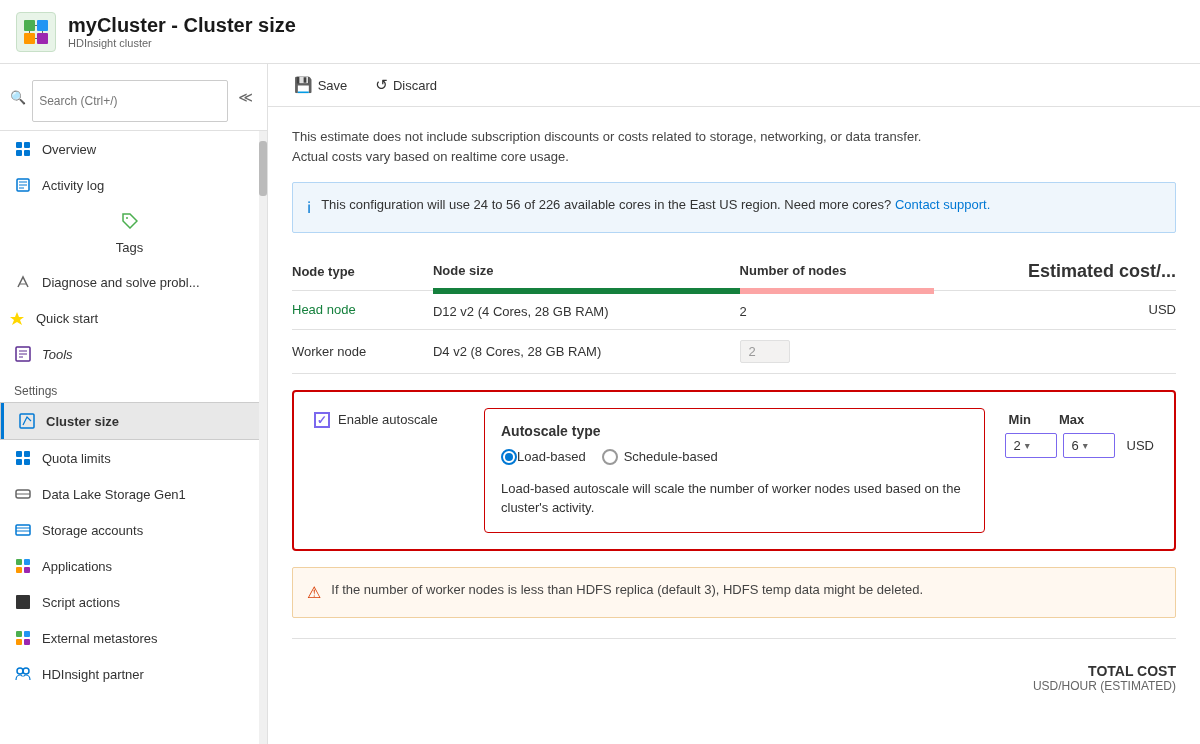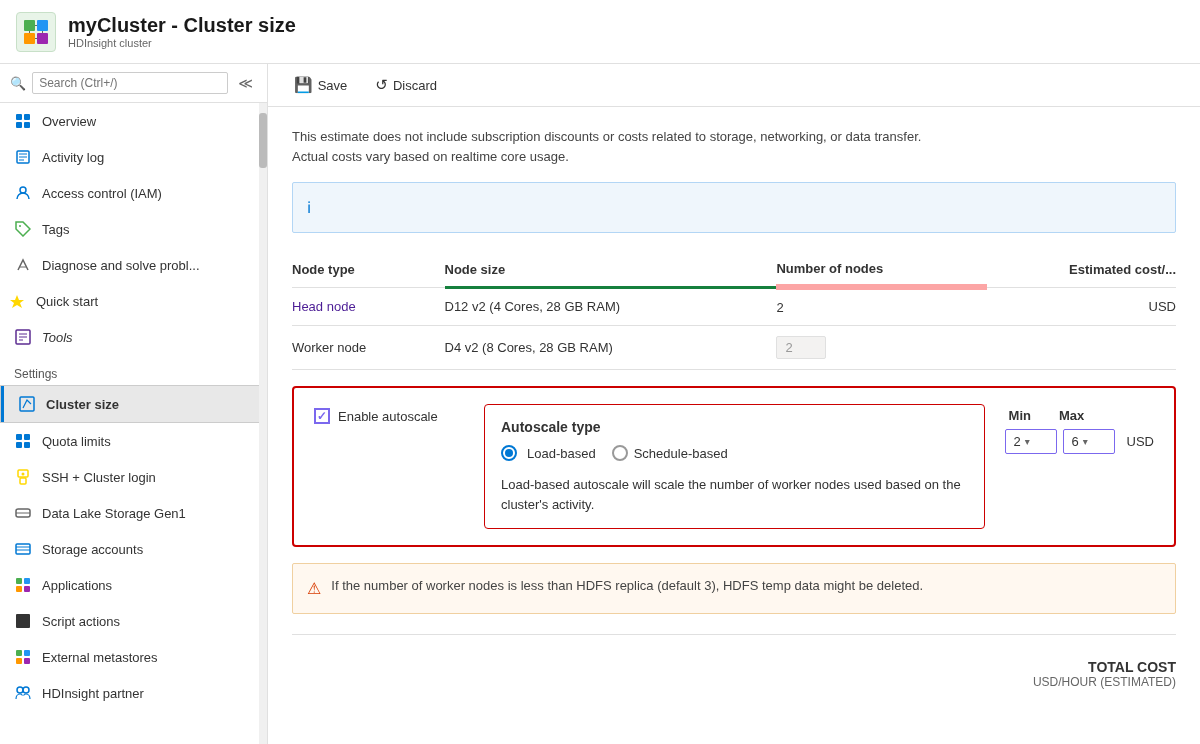--- a/index.html
+++ b/index.html
@@ -28,21 +28,21 @@
     <div style="font-size:20px;font-weight:600;color:#1a1a1a;">myCluster - Cluster size</div>
     <div style="font-size:11px;color:#666;">HDInsight cluster</div>
   </div>
 </div>
 
 <div class="main-layout" style="display:flex;flex:1;overflow:hidden;">
 
   <div style="width:268px;background:#fff;border-right:1px solid #e0e0e0;display:flex;flex-direction:column;overflow:hidden;flex-shrink:0;">
     <div style="padding:8px 10px;border-bottom:1px solid #e0e0e0;display:flex;align-items:center;gap:6px;">
       <span style="color:#666;font-size:13px;">🔍</span>
-      <input style="flex: 1 1 0%; border: 1px solid rgb(204, 204, 204); border-radius: 2px; padding: 3px 6px; font-size: 12px; color: rgb(102, 102, 102); outline: none;" placeholder="Search (Ctrl+/)">
+      <input style="flex: 1 1 0%; border: 1px solid rgb(204, 204, 204); border-radius: 2px; padding: 13px 6px; font-size: 12px; color: rgb(102, 102, 102); outline: none; margin-top: 8px;" placeholder="Search (Ctrl+/)">
       <span style="color:#666;font-size:14px;cursor:pointer;padding:2px 4px;">≪</span>
     </div>
 
     <div style="position:relative;flex:1;overflow:hidden;display:flex;">
       <div style="flex:1;overflow-y:auto;padding-bottom:10px;">
         <div style="display:flex;align-items:center;gap:10px;padding:9px 14px;cursor:pointer;font-size:13px;color:#333;">
           <span style="width:18px;height:18px;display:flex;align-items:center;justify-content:center;">
             <svg width="16" height="16" viewBox="0 0 16 16">
                 <rect x="1" y="1" width="6" height="6" fill="#0078d4" rx="1"></rect>
                 <rect x="9" y="1" width="6" height="6" fill="#0078d4" rx="1"></rect>
@@ -56,30 +56,21 @@
           <span style="width:18px;height:18px;display:flex;align-items:center;justify-content:center;">
             <svg width="16" height="16" viewBox="0 0 16 16">
                 <rect x="2" y="2" width="12" height="12" fill="none" stroke="#0078d4" stroke-width="1.5" rx="1"></rect>
                 <line x1="4" y1="5" x2="12" y2="5" stroke="#0078d4" stroke-width="1"></line>
                 <line x1="4" y1="8" x2="12" y2="8" stroke="#0078d4" stroke-width="1"></line>
                 <line x1="4" y1="11" x2="9" y2="11" stroke="#0078d4" stroke-width="1"></line>
               </svg>
           </span>
           <span>Activity log</span>
         </div>
-        <div style="display:flex;align-items:center;gap:10px;padding:9px 14px;cursor:pointer;font-size:13px;color:#333;">
-          <span style="width:18px;height:18px;display:flex;align-items:center;justify-content:center;">
-            <svg width="16" height="16" viewBox="0 0 16 16">
-                <circle cx="8" cy="5" r="3" fill="none" stroke="#0078d4" stroke-width="1.5"></circle>
-                <path d="M2 14c0-3.3 2.7-6 6-6s6 2.7 6 6" fill="none" stroke="#0078d4" stroke-width="1.5"></path>
-              </svg>
-          </span>
-          <span>Access control (IAM)</span>
-        </div>
-        <div style="display:flex;align-items:center;gap:10px;padding:9px 14px;cursor:pointer;font-size:13px;color:#333;">
+        <div style="display:flex;align-items:center;gap:10px;padding:9px 14px;cursor:pointer;font-size:13px;color:#333;flex-direction:column;">
           <span style="width:18px;height:18px;display:flex;align-items:center;justify-content:center;">
             <svg width="16" height="16" viewBox="0 0 16 16">
                 <path d="M1 1h7l7 7-7 7-7-7z" fill="none" stroke="#4caf50" stroke-width="1.5"></path>
                 <circle cx="5" cy="5" r="1" fill="#4caf50"></circle>
               </svg>
           </span>
           <span>Tags</span>
         </div>
         <div style="display:flex;align-items:center;gap:10px;padding:9px 14px;cursor:pointer;font-size:13px;color:#333;">
           <span style="width:18px;height:18px;display:flex;align-items:center;justify-content:center;">
@@ -125,30 +116,20 @@
         <div style="display:flex;align-items:center;gap:10px;padding:9px 14px;cursor:pointer;font-size:13px;color:#333;">
           <span style="width:18px;height:18px;display:flex;align-items:center;justify-content:center;">
             <svg width="16" height="16" viewBox="0 0 16 16">
                 <rect x="1" y="1" width="6" height="6" fill="#0078d4" rx="1"></rect>
                 <rect x="9" y="1" width="6" height="6" fill="#0078d4" rx="1"></rect>
                 <rect x="1" y="9" width="6" height="6" fill="#0078d4" rx="1"></rect>
                 <rect x="9" y="9" width="6" height="6" fill="#0078d4" rx="1"></rect>
               </svg>
           </span>
           <span>Quota limits</span>
-        </div>
-        <div style="display:flex;align-items:center;gap:10px;padding:9px 14px;cursor:pointer;font-size:13px;color:#333;">
-          <span style="width:18px;height:18px;display:flex;align-items:center;justify-content:center;">
-            <svg width="16" height="16" viewBox="0 0 16 16">
-                <rect x="3" y="1" width="10" height="7" rx="1" fill="none" stroke="#ffd700" stroke-width="1.5"></rect>
-                <circle cx="8" cy="5" r="1.5" fill="#ffd700"></circle>
-                <rect x="5" y="9" width="6" height="6" rx="1" fill="none" stroke="#ffd700" stroke-width="1.5"></rect>
-              </svg>
-          </span>
-          <span>SSH + Cluster login</span>
         </div>
         <div style="display:flex;align-items:center;gap:10px;padding:9px 14px;cursor:pointer;font-size:13px;color:#333;">
           <span style="width:18px;height:18px;display:flex;align-items:center;justify-content:center;">
             <svg width="16" height="16" viewBox="0 0 16 16">
                 <rect x="1" y="4" width="14" height="8" rx="2" fill="none" stroke="#666" stroke-width="1.5"></rect>
                 <line x1="1" y1="8" x2="15" y2="8" stroke="#666" stroke-width="1"></line>
               </svg>
           </span>
           <span>Data Lake Storage Gen1</span>
         </div>
@@ -223,34 +204,39 @@
       </button>
     </div>
 
     <div style="flex:1;overflow-y:auto;padding:20px 24px;">
       <div style="font-size:13px;color:#444;margin-bottom:16px;line-height:1.5;">
         <span>This estimate does not include subscription discounts or costs related to storage, networking, or data transfer.<br>Actual costs vary based on realtime core usage.</span>
       </div>
 
       <div style="background:#eff6fc;border:1px solid #b3d6f5;border-radius:2px;padding:12px 14px;margin-bottom:20px;display:flex;align-items:flex-start;gap:10px;font-size:13px;color:#333;line-height:1.5;">
         <span style="color:#0078d4;font-size:16px;margin-top:1px;flex-shrink:0;">ℹ</span>
+        <div>
+          <span>This configuration will use 24 to 56 of 226 available cores in the East US region.
+Need more cores?</span>
+          <a href="#" style="color:#0078d4;text-decoration:none;">Contact support.</a>
+        </div>
       </div>
 
       <table style="width:100%;border-collapse:collapse;margin-bottom:16px;">
         <thead>
           <tr>
             <th style="text-align:left;font-weight:600;font-size:13px;color:#333;padding:8px 12px 8px 0;border-bottom:1px solid #e0e0e0;">Node type</th>
-            <th style="text-align:left;font-weight:600;font-size:13px;color:#333;padding:8px 12px 8px 0;border-bottom:3px solid #15803d;">Node size</th>
+            <th style="text-align:left;font-weight:600;font-size:13px;color:#333;padding:8px 12px 8px 0;border-bottom:6px solid #15803d;">Node size</th>
             <th style="text-align:left;font-weight:600;font-size:13px;color:#333;padding:8px 12px 8px 0;border-bottom:6px solid #fca5a5;">Number of nodes</th>
-            <th style="text-align:right;font-weight:600;font-size:13px;color:#333;padding:8px 0 8px 0;border-bottom:1px solid #e0e0e0;">Estimated cost/...</th>
+            <th style="text-align:right;font-weight:600;font-size:18px;color:#333;padding:8px 0 8px 0;border-bottom:1px solid #e0e0e0;">Estimated cost/...</th>
           </tr>
         </thead>
         <tbody>
           <tr>
-            <td style="padding:10px 12px 10px 0;border-bottom:1px solid #e0e0e0;font-size:13px;color:#4c1d95;">Head node</td>
+            <td style="padding:10px 12px 10px 0;border-bottom:1px solid #e0e0e0;font-size:13px;color:#15803d;">Head node</td>
             <td style="padding:10px 12px 10px 0;border-bottom:1px solid #e0e0e0;font-size:13px;color:#333;">D12 v2 (4 Cores, 28 GB RAM)</td>
             <td style="padding:10px 12px 10px 0;border-bottom:1px solid #e0e0e0;font-size:13px;color:#333;">2</td>
             <td style="padding:10px 0 10px 0;border-bottom:1px solid #e0e0e0;font-size:13px;color:#333;text-align:right;">USD</td>
           </tr>
           <tr>
             <td style="padding:10px 12px 10px 0;border-bottom:1px solid #e0e0e0;font-size:13px;color:#333;">Worker node</td>
             <td style="padding:10px 12px 10px 0;border-bottom:1px solid #e0e0e0;font-size:13px;color:#333;">D4 v2 (8 Cores, 28 GB RAM)</td>
             <td style="padding:10px 12px 10px 0;border-bottom:1px solid #e0e0e0;font-size:13px;color:#333;">
               <span style="background:#f3f2f1;border:1px solid #e0e0e0;padding:3px 8px;border-radius:2px;color:#999;display:inline-block;width:50px;">2</span>
             </td>
@@ -263,21 +249,21 @@
         <div style="display:flex;align-items:center;gap:8px;min-width:150px;padding-top:4px;">
           <div style="width:16px;height:16px;border:2px solid #7b68ee;background:#fff;display:flex;align-items:center;justify-content:center;cursor:pointer;">
             <span style="color:#7b68ee;font-size:12px;font-weight:700;">✓</span>
           </div>
           <span style="font-size:13px;color:#333;">Enable autoscale</span>
         </div>
 
         <div style="border:1px solid #cc0000;border-radius:4px;padding:14px 16px;flex:1;">
           <div style="font-weight:700;font-size:14px;margin-bottom:10px;">Autoscale type</div>
           <div style="display:flex;align-items:center;gap:16px;margin-bottom:14px;">
-            <div style="display:flex;align-items:center;gap:10px;cursor:pointer;">
+            <div style="display:flex;align-items:center;gap:0;cursor:pointer;">
               <div style="width:16px;height:16px;border-radius:50%;border:2px solid #0078d4;display:flex;align-items:center;justify-content:center;">
                 <div style="width:8px;height:8px;border-radius:50%;background:#0078d4;"></div>
               </div>
               <span style="font-size:13px;color:#333;">Load-based</span>
             </div>
             <div style="display:flex;align-items:center;gap:6px;cursor:pointer;">
               <div style="width:16px;height:16px;border-radius:50%;border:2px solid #999;"></div>
               <span style="font-size:13px;color:#333;">Schedule-based</span>
             </div>
           </div>

